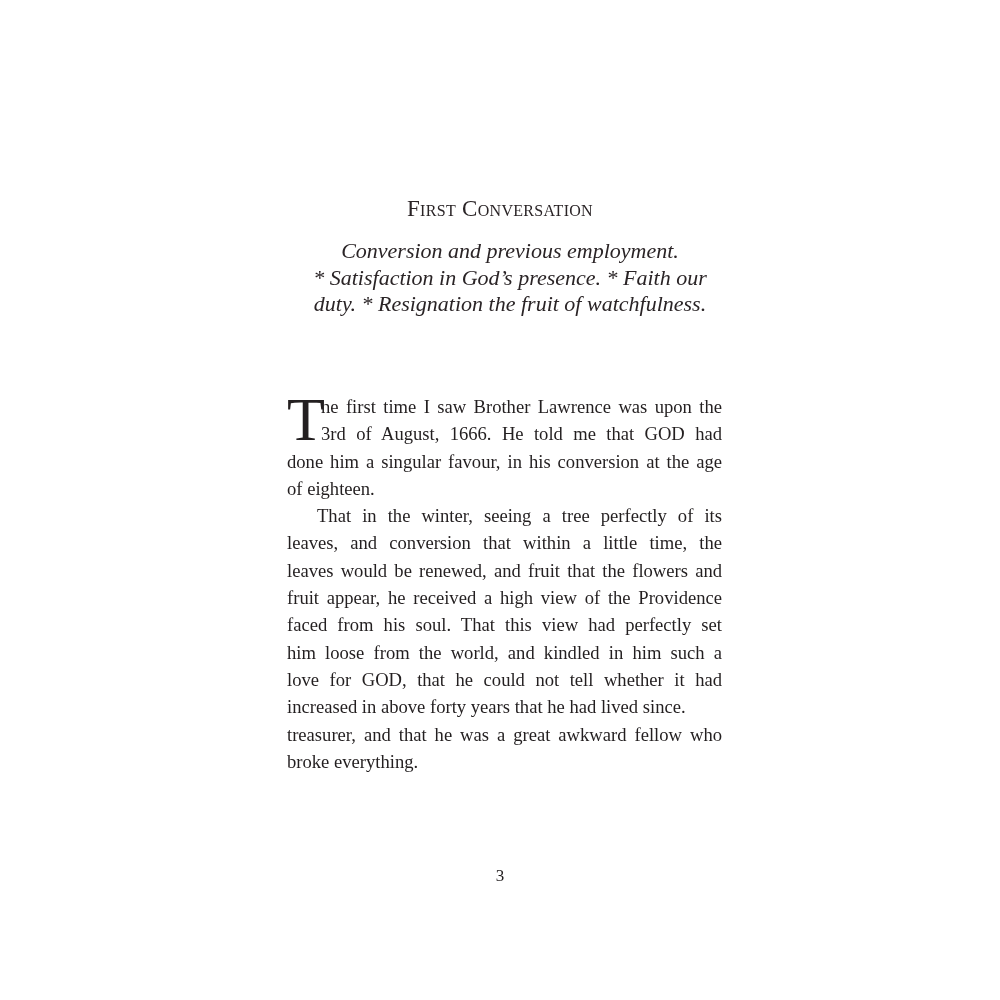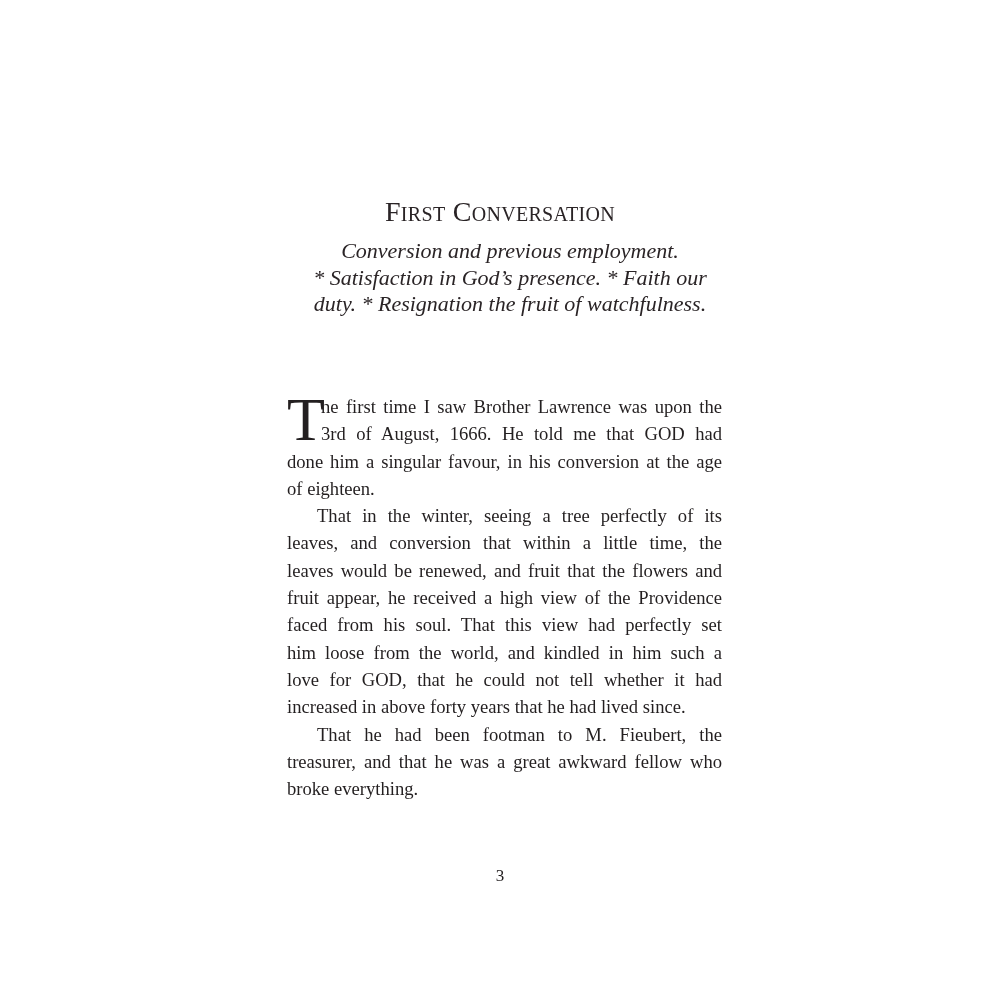--- a/index.html
+++ b/index.html
@@ -20,21 +20,21 @@
       left: 0; top: 0;
       width: 1000px; height: 1000px;
       background: #ffffff;
     }
     .chapter-title {
       position: absolute;
       left: 0;
       width: 1000px;
       top: 196px;
       text-align: center;
-      font-size: 28px;
+      font-size: 23px;
       font-variant: small-caps;
       letter-spacing: 0.3px;
       color: #2a2426;
     }
     .synopsis {
       position: absolute;
       left: 300px;
       width: 420px;
       top: 238px;
       text-align: center;
@@ -123,21 +123,20 @@
       <span class="line">leaves, and conversion that within a little time, the</span>
       <span class="line">leaves would be renewed, and fruit that the flowers and</span>
       <span class="line">fruit appear, he received a high view of the Providence</span>
       <span class="line">faced from his soul. That this view had perfectly set</span>
       <span class="line">him loose from the world, and kindled in him such a</span>
       <span class="line">love for GOD, that he could not tell whether it had</span>
       <span class="line last">increased in above forty years that he had lived since.</span>
     </div>
 
     <div class="para">
-      <span class="line" style="padding-left:30px;">That he had been footman to M. Fieubert, the</span>
       <span class="line">treasurer, and that he was a great awkward fellow who</span>
       <span class="line last">broke everything.</span>
     </div>
 
   </div>
 
   <div class="page-number">3</div>
 
 </div>
 

